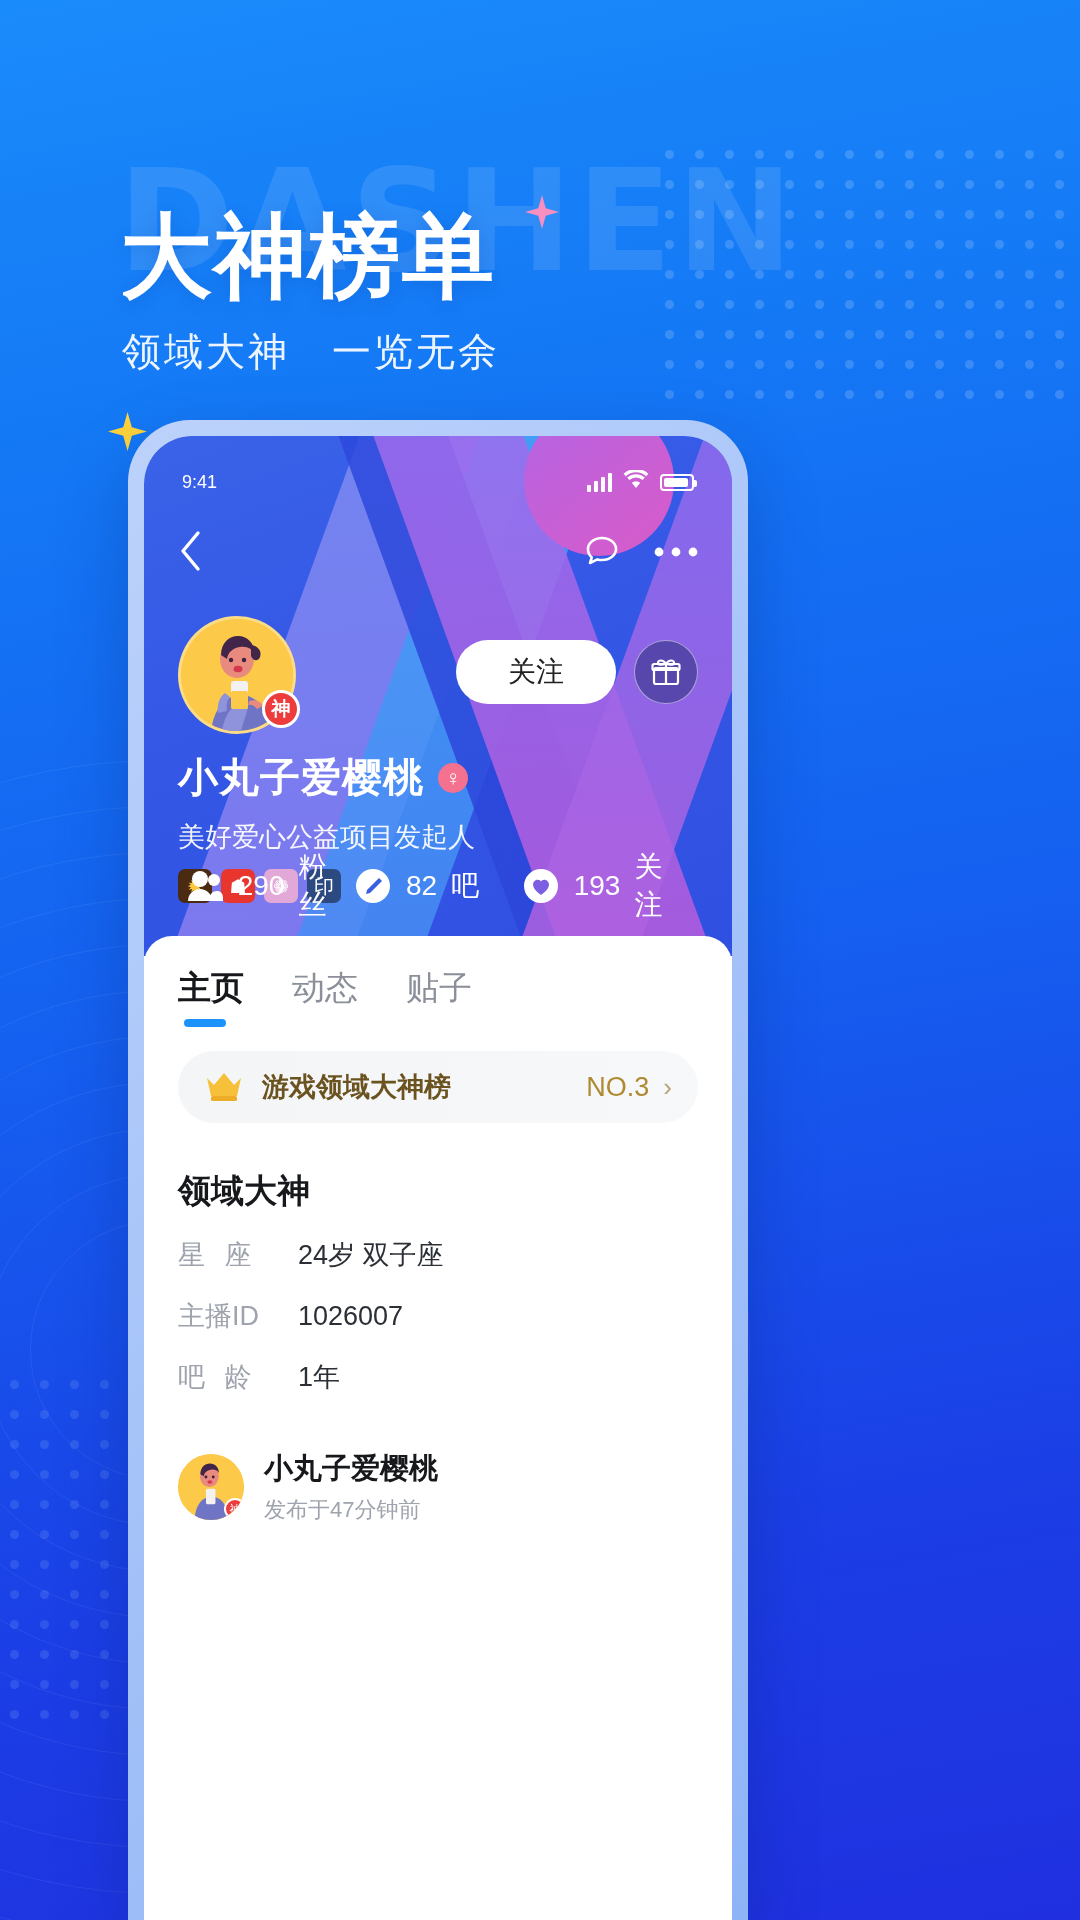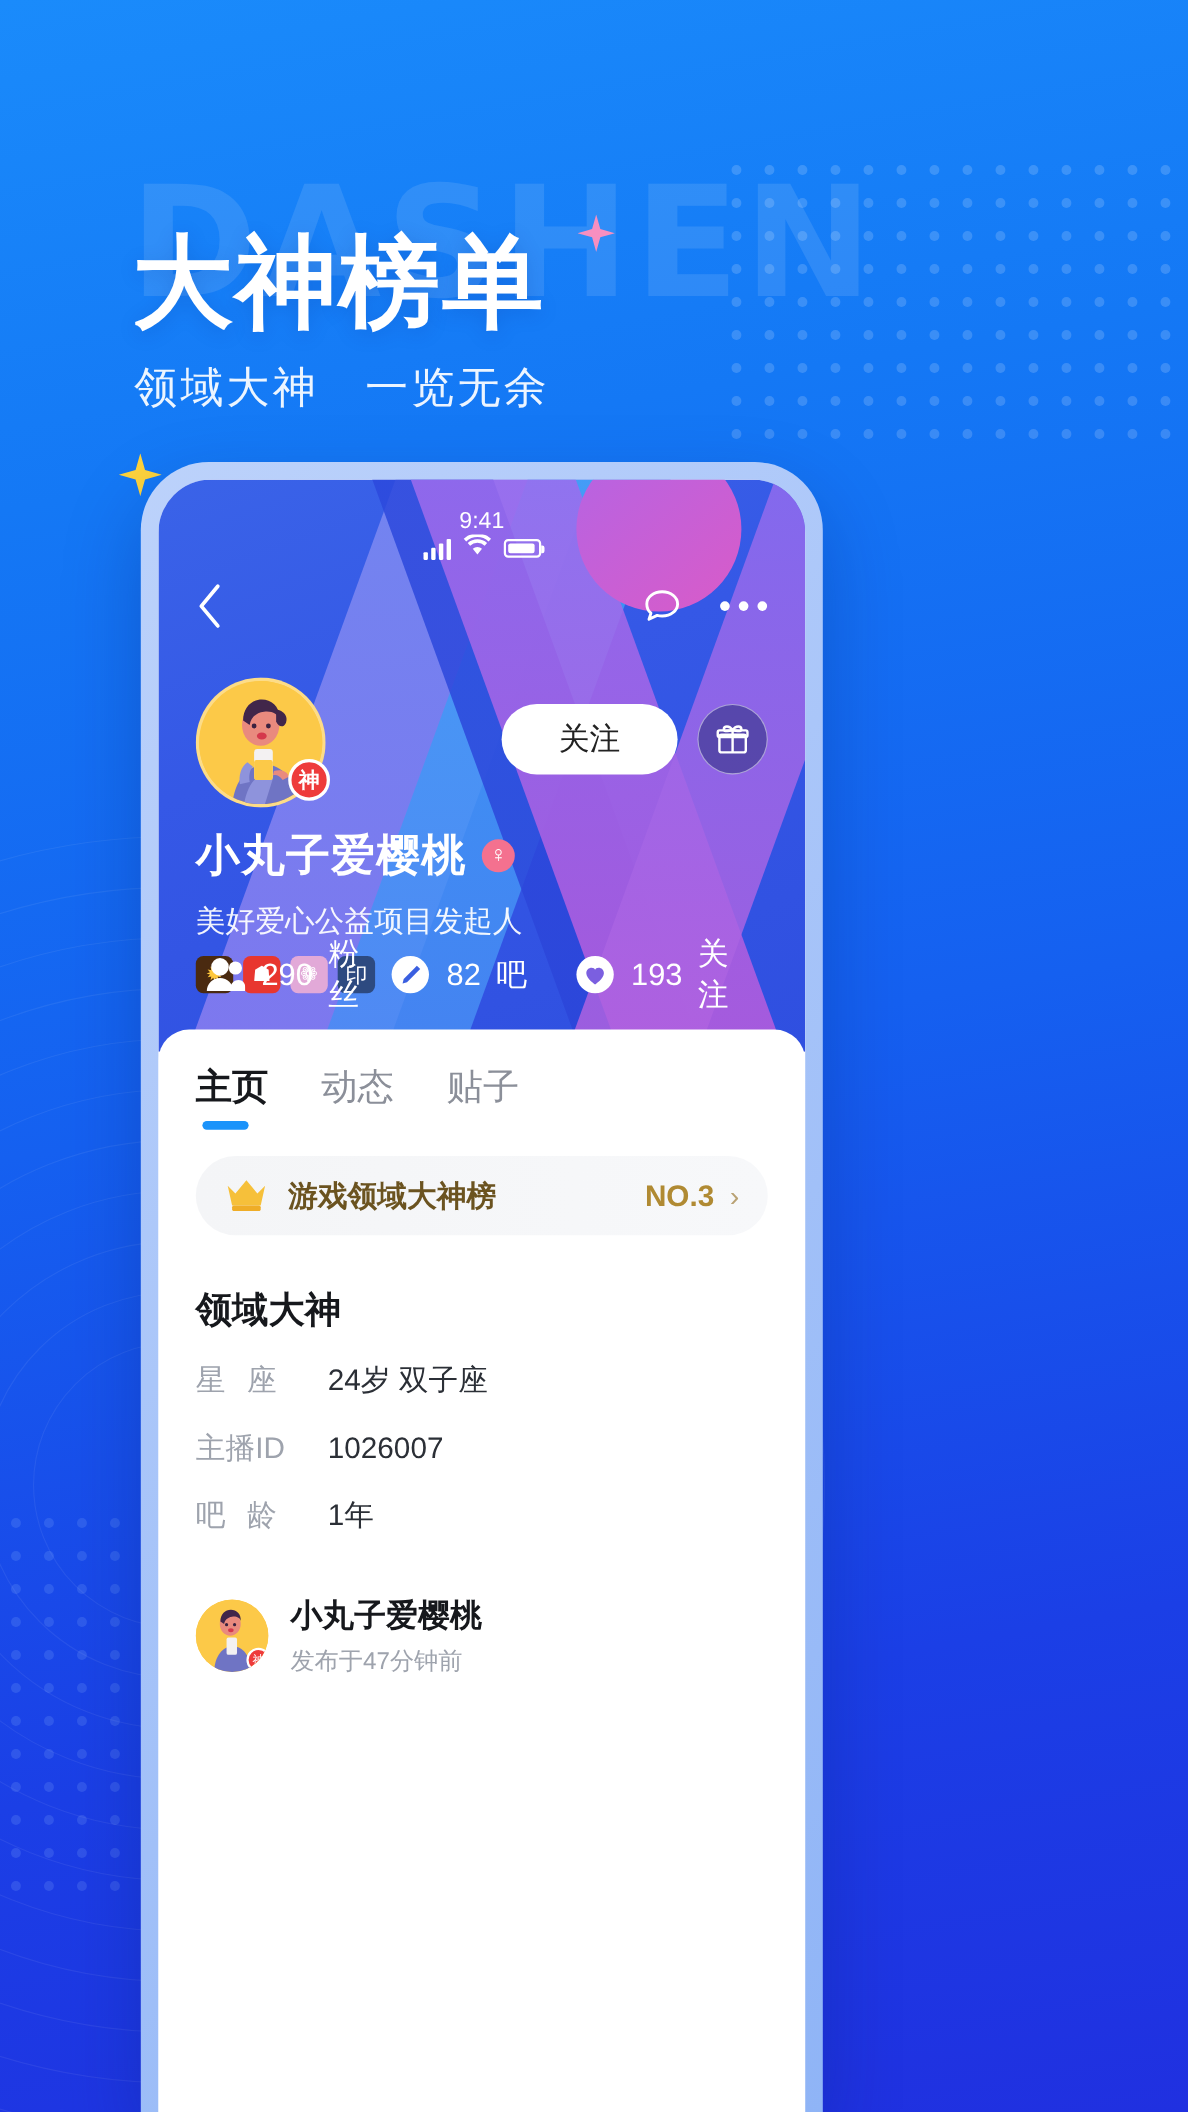--- a/index.html
+++ b/index.html
@@ -94,21 +94,21 @@
   .b5 { left:300px; top:-60px; width:110px; height:700px;
         background:linear-gradient(180deg,#2c49dd,#2b44d8); transform:skewX(20deg); }
   .blob {
     position:absolute; right:58px; top:-30px; width:150px; height:150px;
     border-radius:50%; background:linear-gradient(140deg,#b464e4,#d95bc8);
   }
 
   .statusbar {
     position:absolute; left:0; top:26px; width:100%; height:40px;
     display:flex; align-items:center; justify-content:space-between;
-    padding:0 38px; color:#fff; font-size:21px; font-weight:500;flex-direction:column;
+    padding:0 38px; color:#fff; font-size:18px; font-weight:500;
   }
   .sb-right { display:flex; align-items:center; gap:11px; }
   .sig { display:flex; align-items:flex-end; gap:3px; height:20px; }
   .sig i { width:4px; background:#fff; border-radius:1px; display:block; }
   .batt { width:34px; height:17px; border:2px solid #fff; border-radius:4px; position:relative; }
   .batt:after{content:"";position:absolute;right:-5px;top:4px;width:3px;height:7px;background:#fff;border-radius:0 2px 2px 0;}
   .batt i { position:absolute; left:2px; top:2px; bottom:2px; width:24px; background:#fff; border-radius:2px; display:block;}
 
   .navbar {
     position:absolute; left:0; top:82px; width:100%; height:70px;
@@ -181,21 +181,21 @@
   .tab.active:after {
     content:""; position:absolute; left:6px; bottom:0; width:42px; height:8px;
     border-radius:4px; background:#1b93fa;
   }
   .rank {
     margin-top:24px; height:72px; border-radius:36px;
     background:linear-gradient(90deg,#f4f5f7,#f7f8fa);
     display:flex; align-items:center; padding:0 26px; cursor:pointer;
   }
   .rank-title { font-size:27px; color:#6b5320; font-weight:600; margin-left:18px; }
-  .rank-no { margin-left:auto; font-size:27px; color:#b08a33; font-weight:700; }
+  .rank-no { margin-left:auto; font-size:27px; color:#b08a33; font-weight:400; }
   .chev { margin-left:14px; color:#b9a274; font-size:26px; }
 
   .sec-title { font-size:33px; font-weight:bold; color:#16181c; margin-top:46px; }
   .info-row { display:flex; margin-top:22px; font-size:27px; line-height:1.45;gap:12px; }
   .info-k { color:#9ea3ad; width:108px; flex:none; letter-spacing:6px; }
   .info-k.nospace { letter-spacing:0; }
   .info-v { color:#2b2f36; flex:1; }
 
   .post { display:flex; align-items:center; gap:20px; margin-top:30px; }
   .post-av { position:relative; width:66px; height:66px; border-radius:50%;

